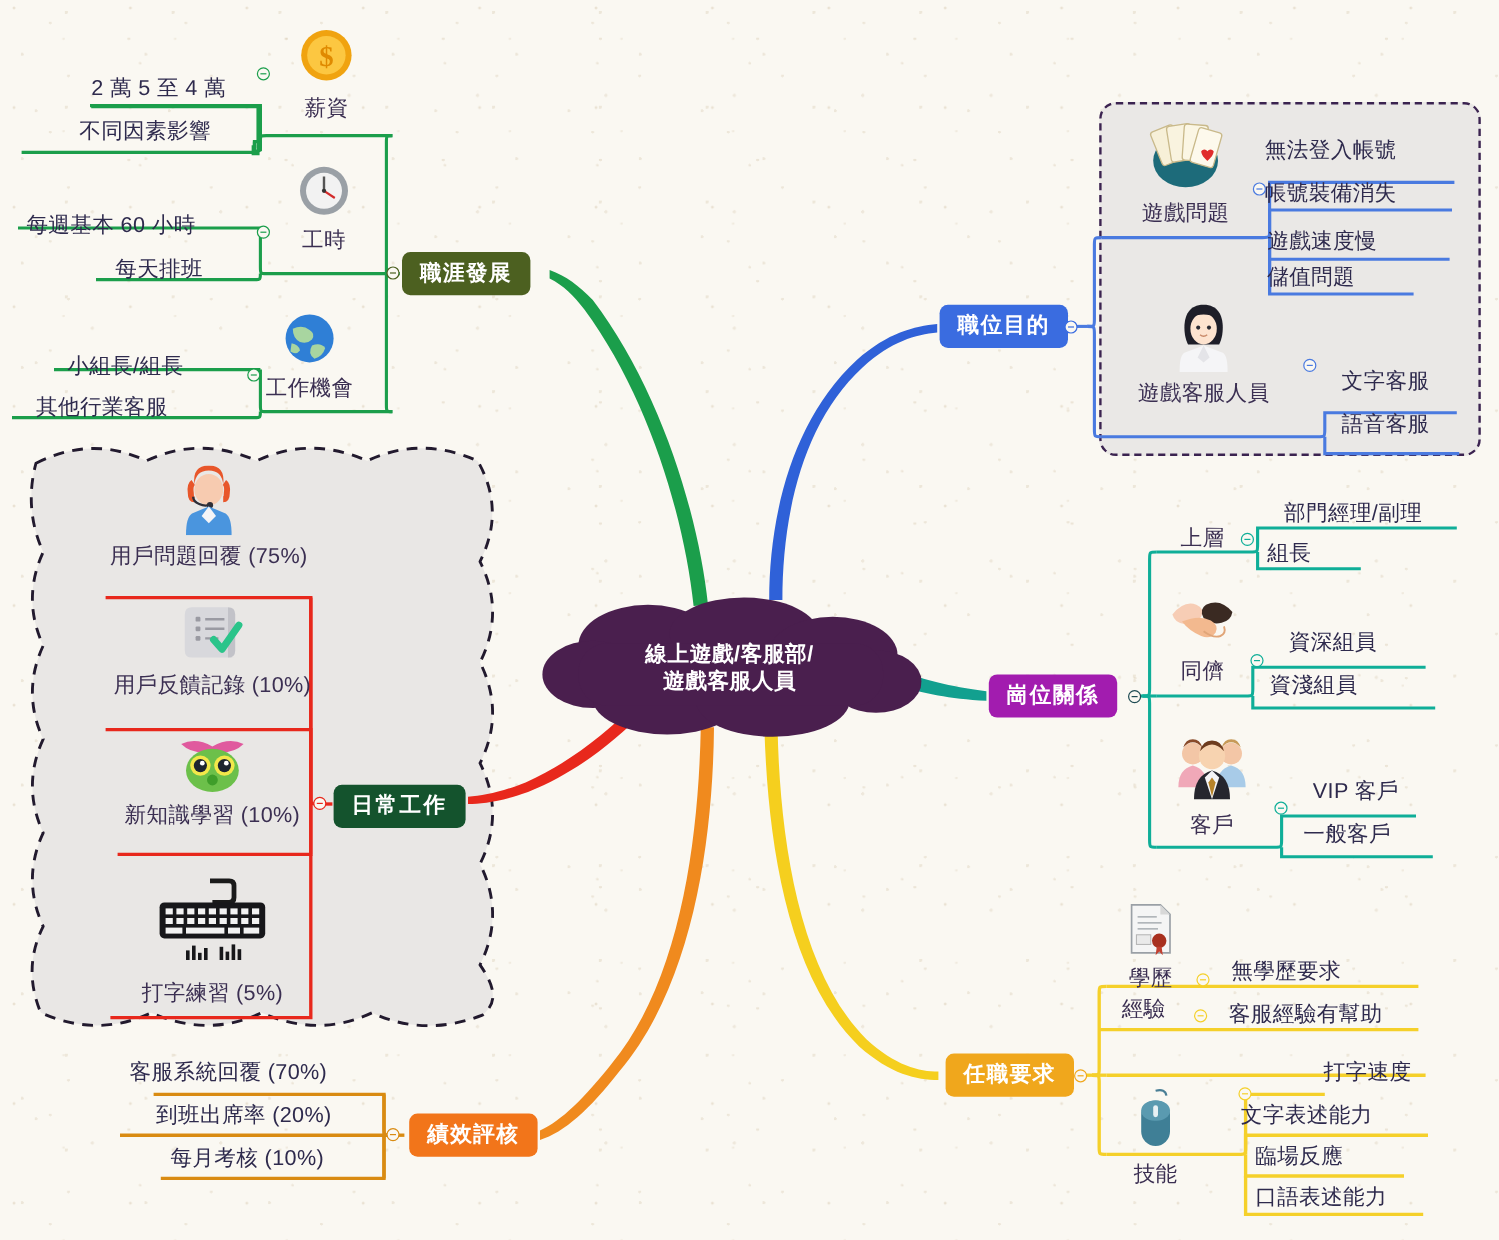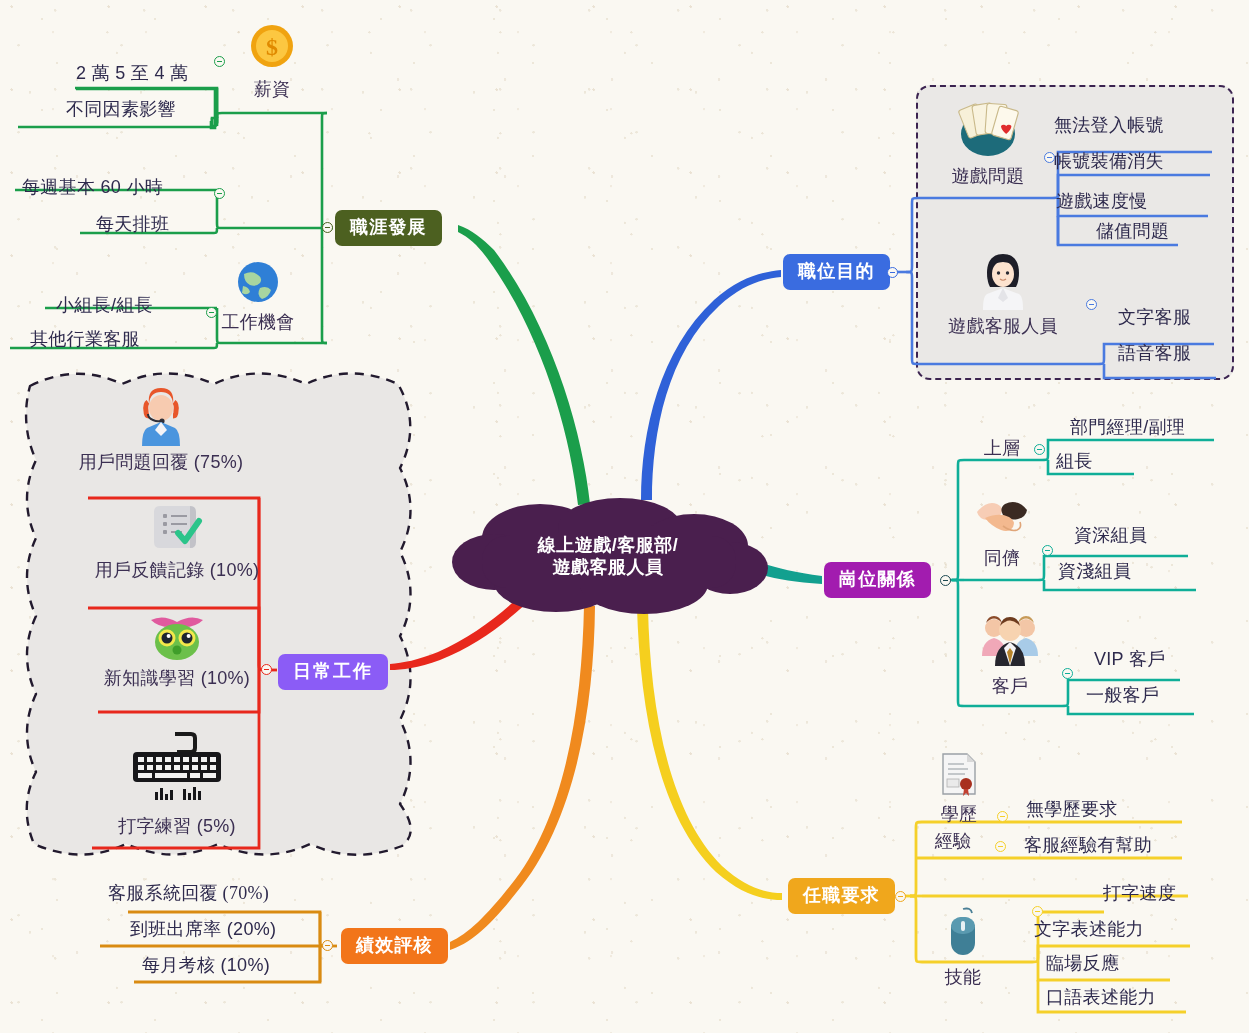--- a/index.html
+++ b/index.html
@@ -254,35 +254,47 @@
   </div>
   <div class="branch-pill" style="left:824px; top:562px; background:#a21caf;">
     <span>崗位關係</span>
   </div>
   <div class="branch-pill" style="left:788px; top:878px; background:#f0a71c;">
     <span>任職要求</span>
   </div>
   <div class="branch-pill" style="left:341px; top:928px; background:#f2751a;">
     <span>績效評核</span>
   </div>
-  <div class="branch-pill" style="left:278px; top:654px; background:#8b5cf6; letter-spacing:2px;">
+  <div class="branch-pill" style="left:278px; top:654px; background:#14532d; letter-spacing:2px;">
     <span>日常工作</span>
   </div>
 
   <div class="icon-node" style="left:234px; top:22px; width:76px;">
     <span class="glyph icon-emoji">
       <svg width="48" height="48" viewBox="0 0 48 48">
         <circle cx="24" cy="24" r="21" fill="#f0a310"></circle>
         <circle cx="24" cy="24" r="16" fill="#fcc741"></circle>
         <text x="24" y="33" font-size="24" font-weight="bold" fill="#e08a00" text-anchor="middle" font-family="Liberation Serif, serif">$</text>
       </svg>
     </span>
     <span class="cap">薪資</span>
   </div>
 
+  <div class="icon-node" style="left:232px; top:135px; width:76px;">
+    <span class="glyph">
+      <svg width="48" height="48" viewBox="0 0 48 48">
+        <circle cx="24" cy="24" r="20" fill="#9aa0a6"></circle>
+        <circle cx="24" cy="24" r="15" fill="#f2f2f2"></circle>
+        <line x1="24" y1="24" x2="24" y2="12" stroke="#555" stroke-width="2"></line>
+        <line x1="24" y1="24" x2="33" y2="30" stroke="#d32b2b" stroke-width="1.8"></line>
+        <circle cx="24" cy="24" r="1.8" fill="#333"></circle>
+      </svg>
+    </span>
+    <span class="cap">工時</span>
+  </div>
 
   <div class="icon-node" style="left:212px; top:258px; width:92px;">
     <span class="glyph">
       <svg width="48" height="48" viewBox="0 0 48 48">
         <circle cx="24" cy="24" r="20" fill="#2f7fd6"></circle>
         <path d="M10 16 q8 -4 14 1 q5 3 2 8 q-4 4 -10 2 q-6 -3 -6 -11z" fill="#a8d5a0"></path>
         <path d="M26 30 q7 -3 11 2 q-2 7 -9 9 q-6 -4 -2 -11z" fill="#a8d5a0"></path>
         <path d="M9 28 q6 1 7 6 q-3 4 -8 1z" fill="#a8d5a0"></path>
       </svg>
     </span>
@@ -324,21 +336,21 @@
         <path d="M29 40 l-16 6 c-3 2 -4 7 -4 16 l40 0 c0 -9 -1 -14 -4 -16z" fill="#f5f5f7"></path>
         <path d="M29 40 l-5 10 l5 4 l5 -4z" fill="#e4e4e8"></path>
       </svg>
     </span>
     <span class="cap">遊戲客服人員</span>
   </div>
 
   <div class="leaf" style="left:1054px; top:116px;">無法登入帳號</div>
   <div class="leaf" style="left:1054px; top:152px;">帳號裝備消失</div>
   <div class="leaf" style="left:1056px; top:192px;">遊戲速度慢</div>
-  <div class="leaf" style="left:1056px; top:222px;padding-left:40px;">儲值問題</div>
+  <div class="leaf" style="left:1056px; top:222px;">儲值問題</div>
   <div class="leaf" style="left:1118px; top:308px;">文字客服</div>
   <div class="leaf" style="left:1118px; top:344px;">語音客服</div>
 
   <div class="icon-node" style="left:974px; top:435px; width:56px;">
     <span class="cap">上層</span>
   </div>
 
   <div class="icon-node" style="left:972px; top:608px; width:76px;">
     <span class="glyph">
       <svg width="62" height="62" viewBox="0 0 62 62">
@@ -411,25 +423,25 @@
     <span class="cap">技能</span>
   </div>
 
   <div class="leaf" style="left:1026px; top:800px;">無學歷要求</div>
   <div class="leaf" style="left:1024px; top:836px;">客服經驗有幫助</div>
   <div class="leaf" style="left:1103px; top:884px;">打字速度</div>
   <div class="leaf" style="left:1034px; top:920px;">文字表述能力</div>
   <div class="leaf" style="left:1046px; top:954px;">臨場反應</div>
   <div class="leaf" style="left:1046px; top:988px;">口語表述能力</div>
 
-  <div class="leaf" style="left:108px; top:884px;font-family:Liberation Serif, serif;">客服系統回覆 (70%)</div>
+  <div class="leaf" style="left:108px; top:884px;">客服系統回覆 (70%)</div>
   <div class="leaf" style="left:130px; top:920px;">到班出席率 (20%)</div>
   <div class="leaf" style="left:142px; top:956px;">每月考核 (10%)</div>
 
-  <div class="icon-node" style="left:72px; top:388px; width:178px;">
+  <div class="icon-node" style="left:85px; top:388px; width:178px;">
     <span class="glyph">
       <svg width="58" height="58" viewBox="0 0 58 58">
         <ellipse cx="29" cy="20" rx="12" ry="13" fill="#f7cbb0"></ellipse>
         <path d="M17 16 q1 -12 12 -12 q11 0 12 12 q2 -16 -12 -16 q-14 0 -12 16z" fill="#e8562a"></path>
         <path d="M16 14 q-3 2 -2 9 q0 5 3 5" stroke="#e8562a" stroke-width="5" fill="none"></path>
         <path d="M42 14 q3 2 2 9 q0 5 -3 5" stroke="#e8562a" stroke-width="5" fill="none"></path>
         <path d="M16 26 q0 4 5 6 q4 2 8 1" stroke="#2f2f38" stroke-width="2" fill="none"></path>
         <circle cx="30" cy="33" r="2.6" fill="#2f2f38"></circle>
         <path d="M29 34 l-14 6 q-5 3 -5 18 l38 0 q0 -15 -5 -18z" fill="#4a95de"></path>
         <path d="M29 34 l-6 8 l6 6 l6 -6z" fill="#f4f4f7"></path>

